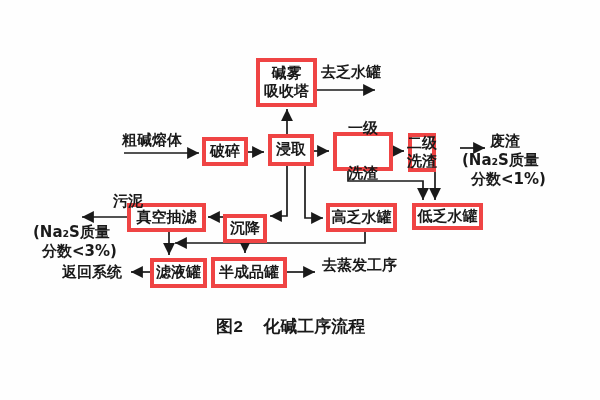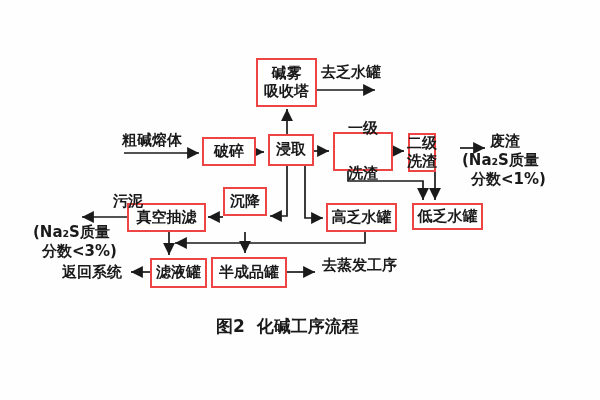--- a/index.html
+++ b/index.html
@@ -4,32 +4,32 @@
 <style>
   html,body{margin:0;padding:0;background:#ffffff;}
   #stage{
     position:relative;width:600px;height:400px;background:#fefefe;
     font-family:"DejaVu Sans","Liberation Sans",sans-serif;
     color:#1a1a1a;overflow:hidden;
   }
   #edges{position:absolute;left:0;top:0;z-index:1;}
   .box{
     position:absolute;box-sizing:border-box;z-index:2;
-    border:2px solid #ef4444;background:#fff;
+    border:4px solid #ef4444;background:#fff;
     display:flex;flex-direction:column;align-items:center;justify-content:center;
     font-weight:bold;font-size:15px;line-height:1.18;text-align:center;
     white-space:nowrap;
   }
   .lbl{
     position:absolute;z-index:2;font-weight:bold;font-size:15px;
     line-height:1.1;white-space:nowrap;
   }
   .caption{
-    position:absolute;z-index:2;display:flex;gap:12px;
-    font-weight:bold;font-size:17px;white-space:nowrap;
+    position:absolute;z-index:2;display:flex;gap:20px;
+    font-weight:bold;font-size:17px;white-space:nowrap;font-family:Liberation Mono, monospace;
   }
 </style>
 </head>
 <body>
 
 <div id="stage">
 
   <svg id="edges" width="600" height="400" viewBox="0 0 600 400">
     <defs>
       <marker id="ah" viewBox="0 0 8 8" refX="8" refY="4" markerWidth="7" markerHeight="7" orient="auto">
@@ -56,21 +56,21 @@
       <path d="M150 272 H131" marker-end="url(#ah)"></path>
       <path d="M287 272 H315" marker-end="url(#ah)"></path>
     </g>
   </svg>
 
   <div class="box" style="left:256px;top:58px;width:61px;height:49px;">
     <span>碱雾</span>
     <span>吸收塔</span>
   </div>
 
-  <div class="box" style="left:202px;top:137px;width:54px;height:29px;">
+  <div class="box" style="left:202px;top:137px;width:46px;height:29px;">
     <span>破碎</span>
   </div>
 
   <div class="box" style="left:268px;top:134px;width:46px;height:32px;">
     <span>浸取</span>
   </div>
 
   <div class="box" style="left:333px;top:132px;width:60px;height:39px;gap:27px;">
     <span>一级</span>
     <span>洗渣</span>
@@ -78,21 +78,21 @@
 
   <div class="box" style="left:408px;top:133px;width:28px;height:39px;">
     <span>二级</span>
     <span>洗渣</span>
   </div>
 
   <div class="box" style="left:127px;top:203px;width:79px;height:29px;">
     <span>真空抽滤</span>
   </div>
 
-  <div class="box" style="left:223px;top:187px;width:44px;height:29px;">
+  <div class="box" style="left:223px;top:214px;width:44px;height:29px;">
     <span>沉降</span>
   </div>
 
   <div class="box" style="left:326px;top:203px;width:71px;height:29px;font-family:Liberation Serif, serif;">
     <span>高乏水罐</span>
   </div>
 
   <div class="box" style="left:412px;top:203px;width:71px;height:27px;">
     <span>低乏水罐</span>
   </div>

